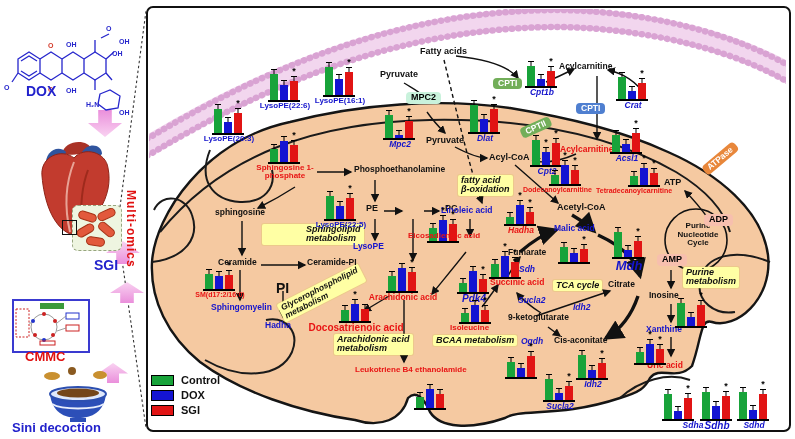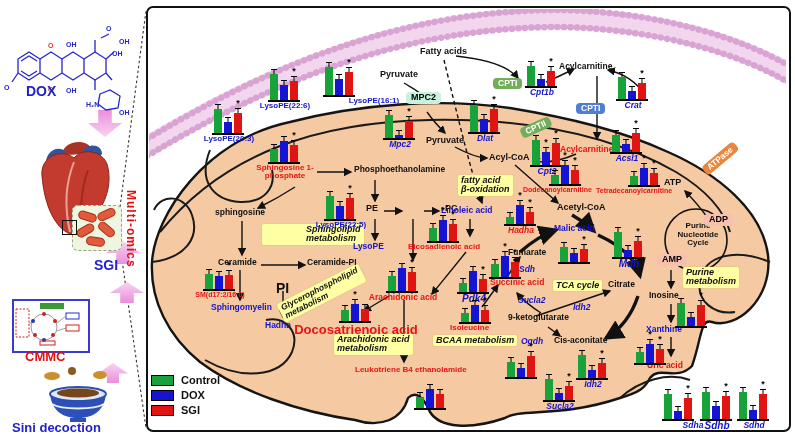--- a/index.html
+++ b/index.html
@@ -275,21 +275,21 @@
         <div class="bar" style="height: 16px; background: rgb(20, 20, 210);">
           <div class="whisk-c"></div>
           <div class="whisk-s"></div>
         </div>
         <div class="bar" style="height: 23px; background: rgb(225, 20, 20);">
           <div class="whisk-c"></div>
           <div class="whisk-s"></div>
           <div class="star">*</div>
         </div>
       </div>
-      <div class="chart-label" style="left: 340px; top: 97px; font-size: 8px; color: rgb(20, 20, 204); margin-left: 34px;">LysoPE(16:1)</div>
+      <div class="chart-label" style="left: 340px; top: 97px; font-size: 8px; color: rgb(20, 20, 204);">LysoPE(16:1)</div>
       <div class="chart" style="left: 383px; top: 108px;">
         <div class="bar" style="height: 23px; background: rgb(24, 163, 58);">
           <div class="whisk-c"></div>
           <div class="whisk-s"></div>
         </div>
         <div class="bar" style="height: 3px; background: rgb(20, 20, 210);">
           <div class="whisk-c"></div>
           <div class="whisk-s"></div>
         </div>
         <div class="bar" style="height: 17px; background: rgb(225, 20, 20);">
@@ -452,21 +452,21 @@
         <div class="bar" style="height: 7px; background: rgb(20, 20, 210);">
           <div class="whisk-c"></div>
           <div class="whisk-s"></div>
         </div>
         <div class="bar" style="height: 16px; background: rgb(225, 20, 20);">
           <div class="whisk-c"></div>
           <div class="whisk-s"></div>
           <div class="star">*</div>
         </div>
       </div>
-      <div class="chart-label it" style="left: 629px; top: 259px; font-size: 10px; color: rgb(20, 20, 204);">Mdh</div>
+      <div class="chart-label it" style="left: 629px; top: 259px; font-size: 13px; color: rgb(20, 20, 204);">Mdh</div>
       <div class="chart" style="left: 268px; top: 132px;">
         <div class="bar" style="height: 13px; background: rgb(24, 163, 58);">
           <div class="whisk-c"></div>
           <div class="whisk-s"></div>
         </div>
         <div class="bar" style="height: 21px; background: rgb(20, 20, 210);">
           <div class="whisk-c"></div>
           <div class="whisk-s"></div>
         </div>
         <div class="bar" style="height: 17px; background: rgb(225, 20, 20);">
@@ -533,21 +533,21 @@
         <div class="bar" style="height: 17px; background: rgb(20, 20, 210);">
           <div class="whisk-c"></div>
           <div class="whisk-s"></div>
           <div class="star">*</div>
         </div>
         <div class="bar" style="height: 12px; background: rgb(225, 20, 20);">
           <div class="whisk-c"></div>
           <div class="whisk-s"></div>
         </div>
       </div>
-      <div class="chart-label" style="left: 356px; top: 323px; font-size: 13px; color: rgb(232, 20, 20);">Docosatrienoic acid</div>
+      <div class="chart-label" style="left: 356px; top: 323px; font-size: 10px; color: rgb(232, 20, 20);">Docosatrienoic acid</div>
       <div class="chart" style="left: 414px; top: 378px;">
         <div class="bar" style="height: 11px; background: rgb(24, 163, 58);">
           <div class="whisk-c"></div>
           <div class="whisk-s"></div>
         </div>
         <div class="bar" style="height: 19px; background: rgb(20, 20, 210);">
           <div class="whisk-c"></div>
           <div class="whisk-s"></div>
         </div>
         <div class="bar" style="height: 14px; background: rgb(225, 20, 20);">
@@ -564,21 +564,21 @@
           <div class="whisk-c"></div>
           <div class="whisk-s"></div>
           <div class="star">*</div>
         </div>
         <div class="bar" style="height: 17px; background: rgb(225, 20, 20);">
           <div class="whisk-c"></div>
           <div class="whisk-s"></div>
           <div class="star">*</div>
         </div>
       </div>
-      <div class="chart-label" style="left: 444px; top: 243px; font-size: 8px; color: rgb(232, 20, 20);">Eicosadienoic acid</div>
+      <div class="chart-label" style="left: 444px; top: 232px; font-size: 8px; color: rgb(232, 20, 20);">Eicosadienoic acid</div>
       <div class="chart" style="left: 457px; top: 262px;">
         <div class="bar" style="height: 9px; background: rgb(24, 163, 58);">
           <div class="whisk-c"></div>
           <div class="whisk-s"></div>
         </div>
         <div class="bar" style="height: 21px; background: rgb(20, 20, 210);">
           <div class="whisk-c"></div>
           <div class="whisk-s"></div>
         </div>
         <div class="bar" style="height: 13px; background: rgb(225, 20, 20);">

